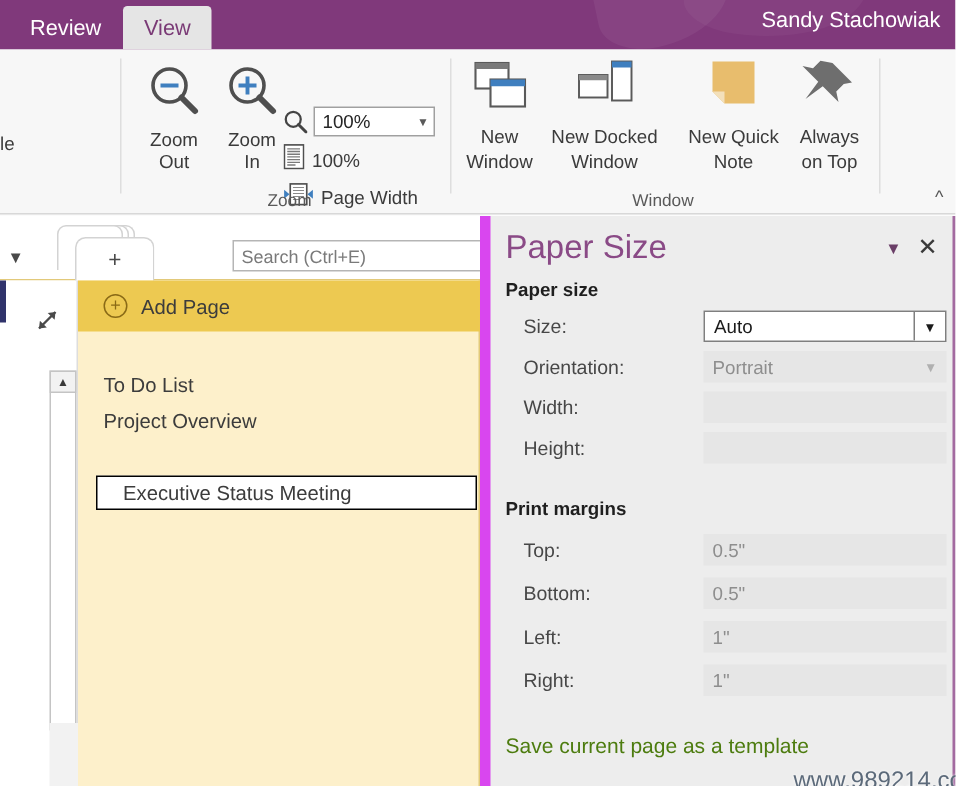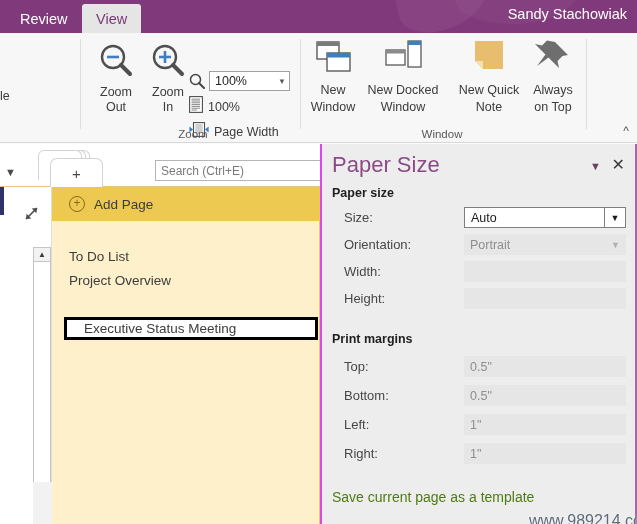--- a/index.html
+++ b/index.html
@@ -173,21 +173,21 @@
   }
   .addpage .lbl { font-size: 13.5px; color: #3c3c3c; margin-left: 9px; }
 
   .page-item {
     position: absolute; left: 0; width: 268px; height: 23px;
     display: flex; align-items: center; padding-left: 17px;
     font-size: 13.5px; color: #3c3c3c; cursor: default;
   }
   .page-item.selected {
     background: #ffffff;
-    border: 3px solid #000000;
+    border: 1px solid #000000;
     width: 254px;
   }
 
   
   .gutter {
     position: absolute; left: 0; top: 43px; width: 52px; height: 337px;
     background: #ffffff; border-right: 1px solid #ddd;
   }
   .gutter-blue {
     position: absolute; left: 0; top: 0; width: 4px; height: 28px;
@@ -210,21 +210,21 @@
   }
   .gutter-bottom {
     position: absolute; left: 33px; bottom: 0; width: 19px; height: 42px;
     background: #f2f2f2;
   }
 
   
   .panel {
     position: absolute; left: 320px; top: 144px; width: 317px; height: 380px;
     background: #ededed;
-    border-left: 2px solid #d946ef;
+    border-left: 7px solid #d946ef;
   }
   .panel-accent-r {
     position: absolute; right: 0; top: 0; width: 2px; height: 380px;
     background: #a36aa0;
   }
   .panel-title {
     position: absolute; left: 10px; top: 8px;
     font-size: 22px; color: #8a4a86; font-weight: 400;
   }
   .panel-caret {

